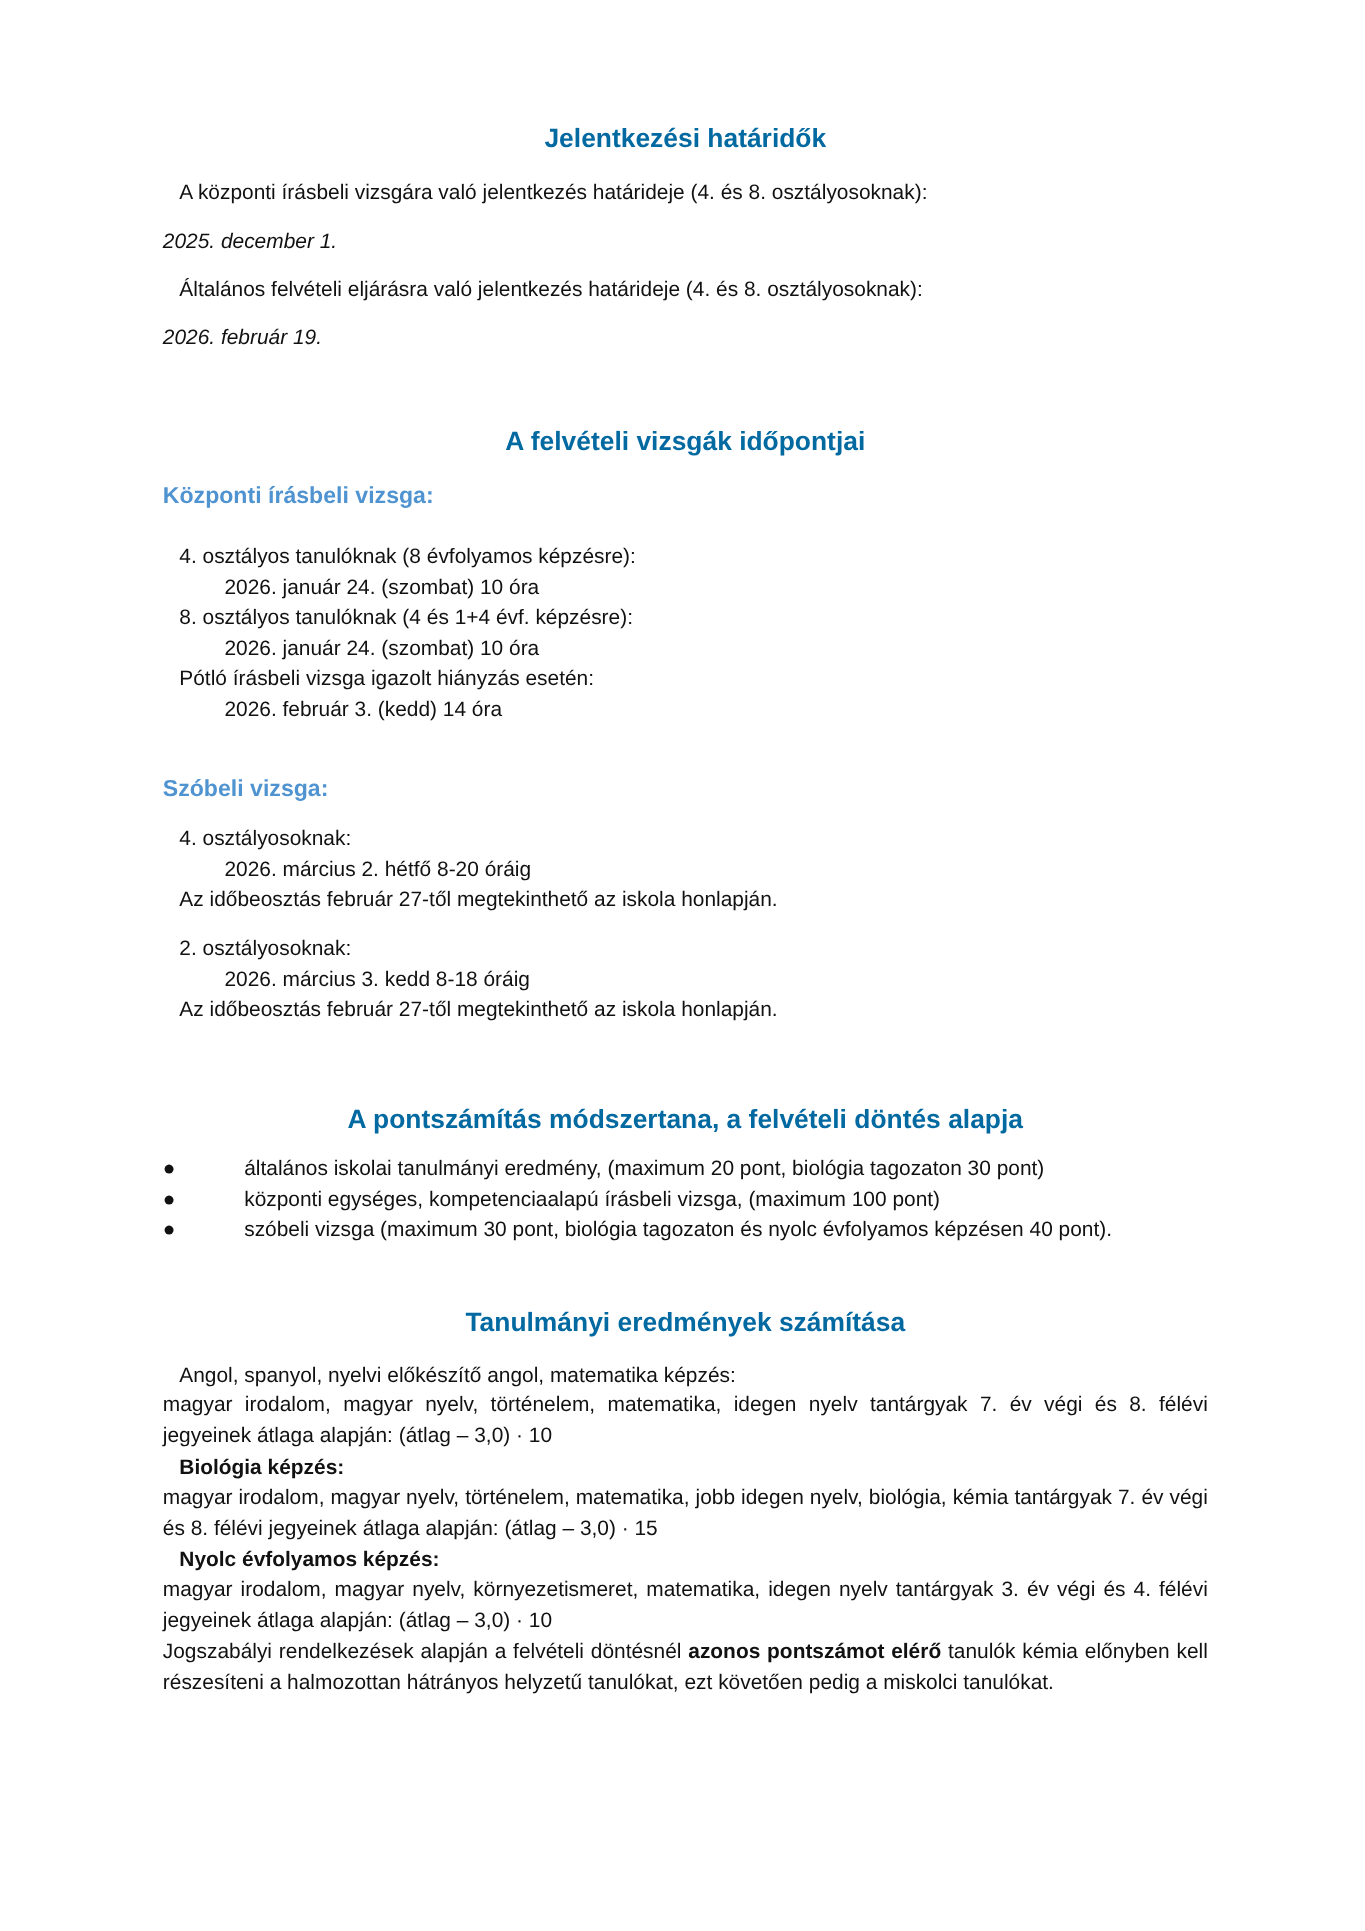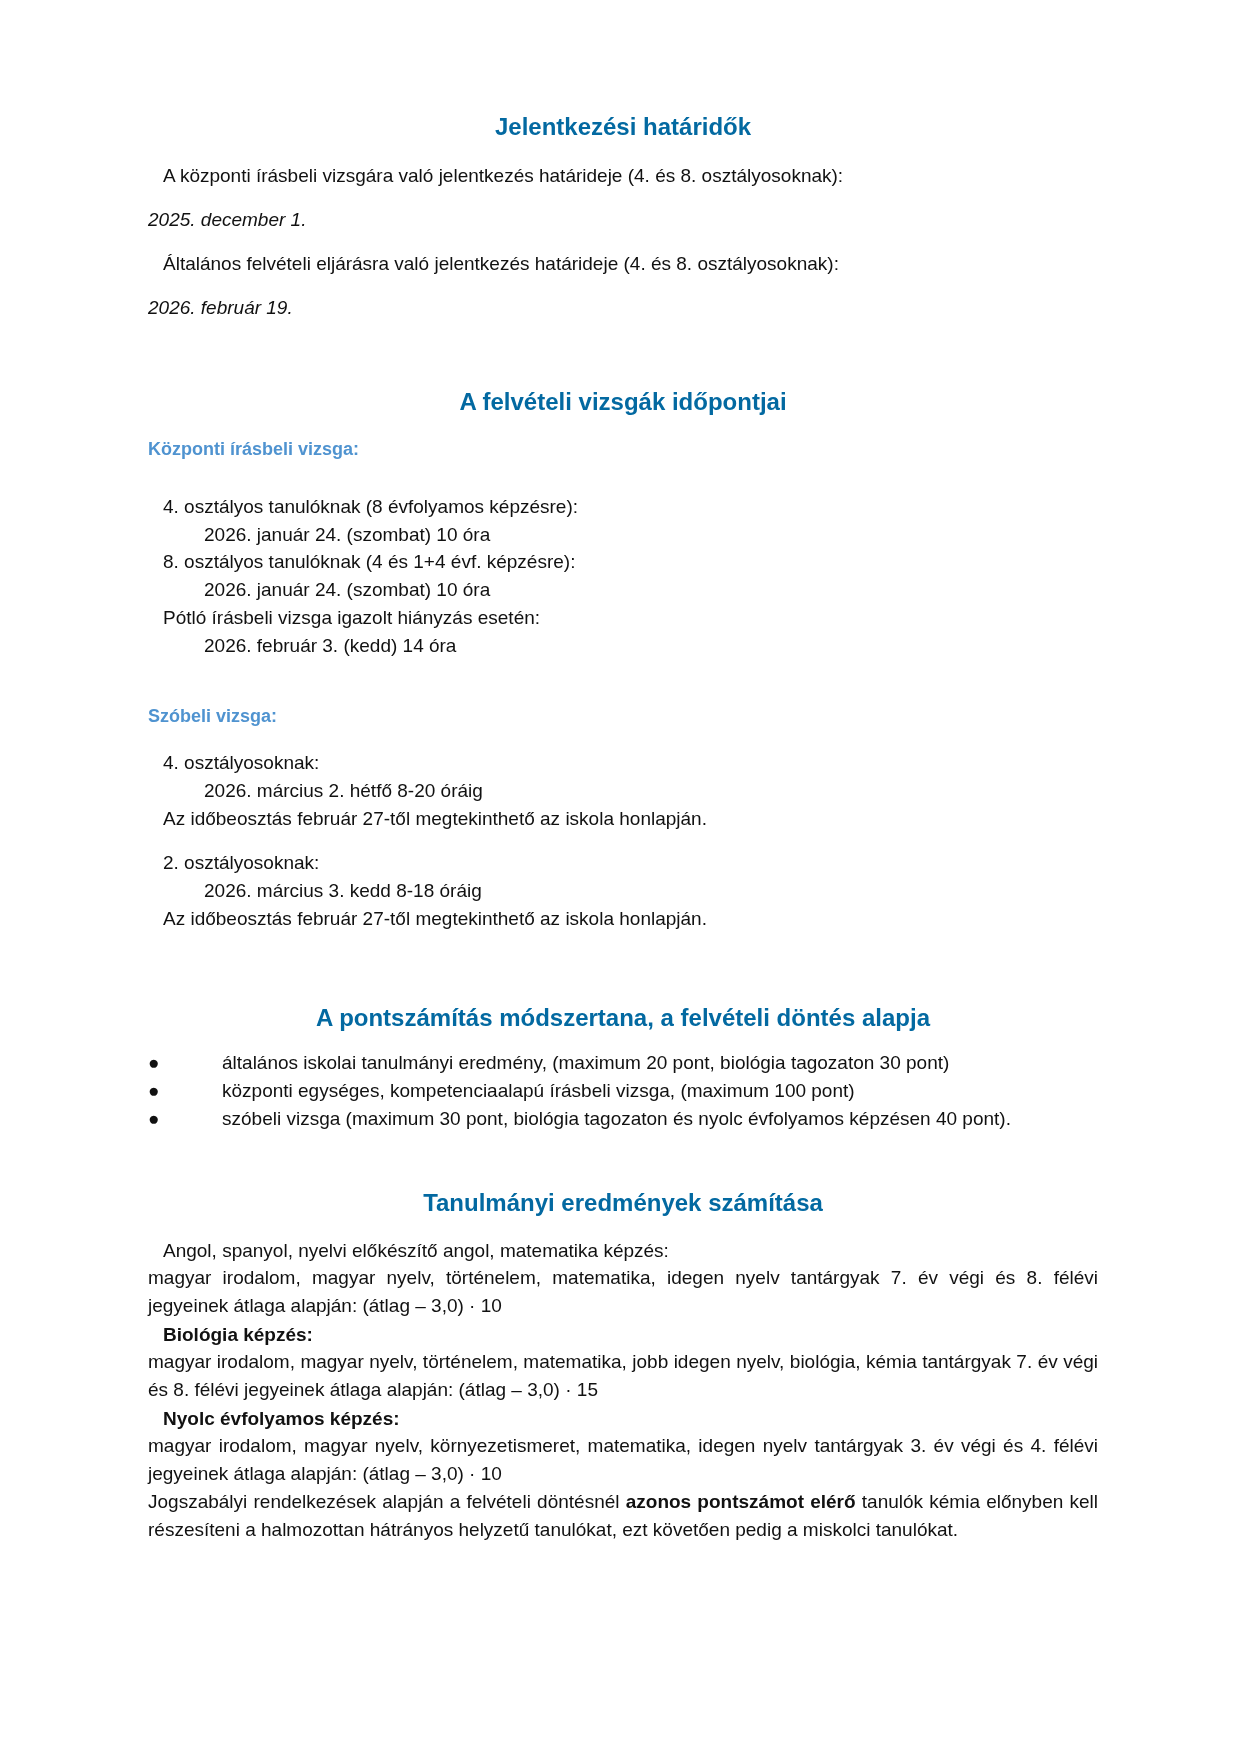--- a/index.html
+++ b/index.html
@@ -1,21 +1,21 @@
 <!DOCTYPE html>
 <html><head>
 <meta charset="utf-8">
 <style>
   html, body { margin: 0; padding: 0; background: #ffffff; }
   body { width: 1241px; height: 1755px; position: relative; overflow: hidden;
          font-family: "Liberation Sans", sans-serif; color: #111; }
   .page { position: absolute; left: 148px; top: 0; width: 950px; }
   .h1 { position: absolute; left: 0; width: 950px; text-align: center;
         color: #0369a1; font-weight: bold; font-size: 24px; }
-  .h2 { position: absolute; left: 0; color: #4f93d0; font-weight: bold; font-size: 18px; }
+  .h2 { position: absolute; left: 0; color: #4f93d0; font-weight: bold; font-size: 21px; }
   .p { position: absolute; left: 0; font-size: 19px; white-space: nowrap; margin-left: 15px; }
   .c { position: absolute; left: 0; width: 950px; text-align: left; font-size: 19px; font-weight: normal; }
   .ci { font-style: italic; }
   .j { position: absolute; left: 0; width: 950px; font-size: 19px; text-align: justify; line-height: 28px; }
   .j.last { text-align-last: left; }
   .bul { position: absolute; left: 0; font-size: 19px; white-space: nowrap; }
   .bul .dot { position: absolute; left: 0; top: 0; }
   .bul .txt { position: absolute; left: 74px; top: 0; white-space: nowrap; }
   b { font-weight: bold; }
 </style>

